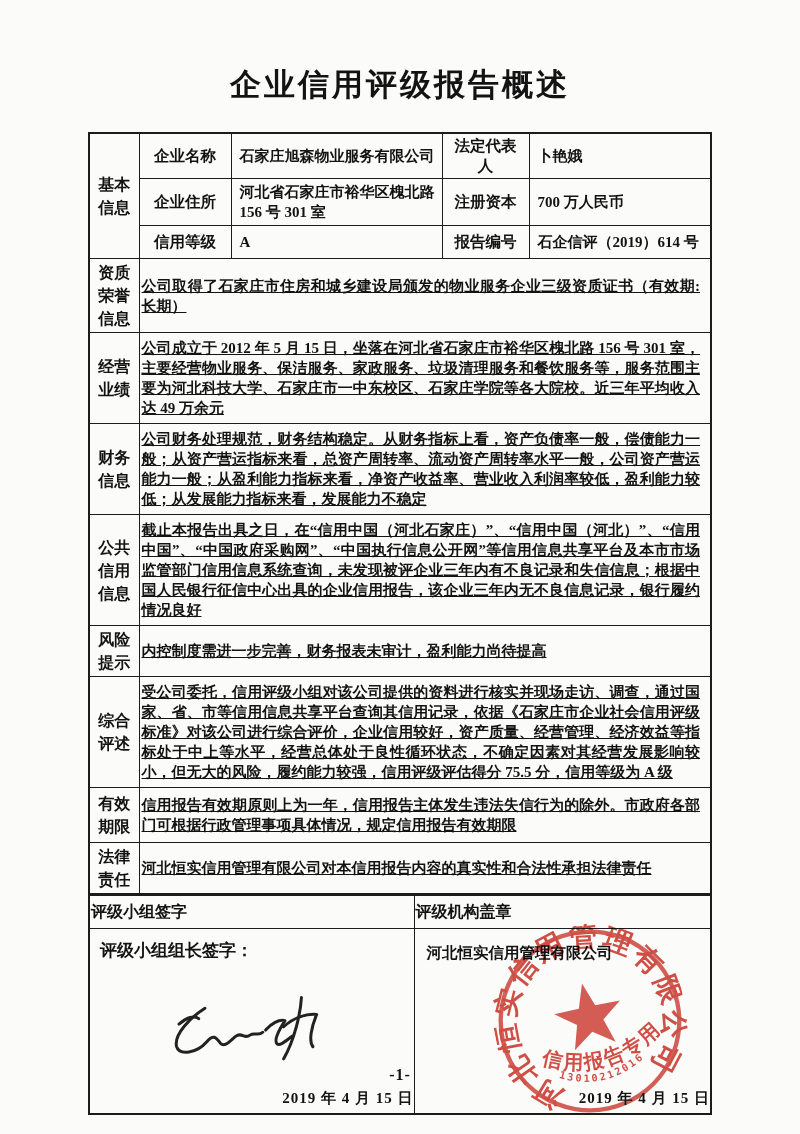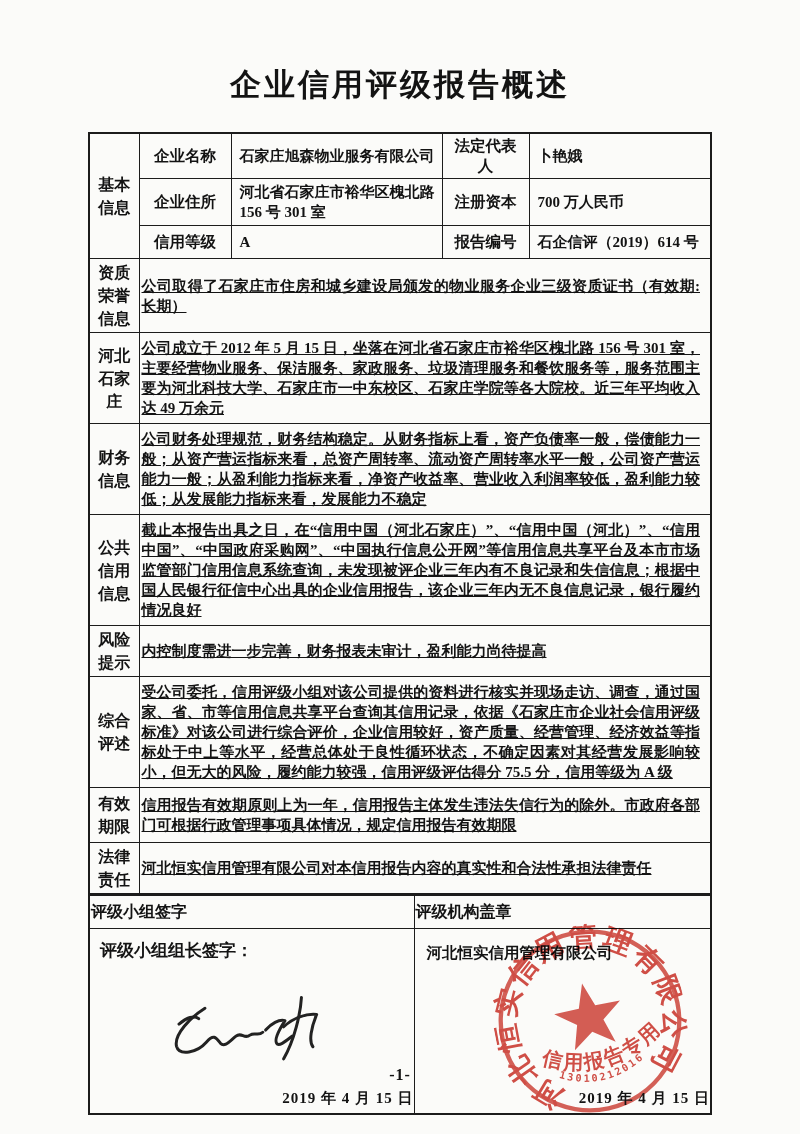--- a/index.html
+++ b/index.html
@@ -135,21 +135,21 @@
     <td class="value-cell">A</td>
     <td class="field-label">报告编号</td>
     <td class="value-cell">石企信评（2019）614 号</td>
   </tr>
 
   <tr style="height:62px">
     <td class="sec-label">资质荣誉信息</td>
     <td class="content-cell" colspan="4">公司取得了石家庄市住房和城乡建设局颁发的物业服务企业三级资质证书（有效期:长期）</td>
   </tr>
   <tr style="height:82px">
-    <td class="sec-label">河北石家庄</td>
+    <td class="sec-label">经营业绩</td>
     <td class="content-cell" colspan="4">公司成立于 2012 年 5 月 15 日，坐落在河北省石家庄市裕华区槐北路 156 号 301 室，主要经营物业服务、保洁服务、家政服务、垃圾清理服务和餐饮服务等，服务范围主要为河北科技大学、石家庄市一中东校区、石家庄学院等各大院校。近三年平均收入达 49 万余元</td>
   </tr>
   <tr style="height:84px">
     <td class="sec-label">财务信息</td>
     <td class="content-cell" colspan="4">公司财务处理规范，财务结构稳定。从财务指标上看，资产负债率一般，偿债能力一般；从资产营运指标来看，总资产周转率、流动资产周转率水平一般，公司资产营运能力一般；从盈利能力指标来看，净资产收益率、营业收入利润率较低，盈利能力较低；从发展能力指标来看，发展能力不稳定</td>
   </tr>
   <tr style="height:96px">
     <td class="sec-label">公共信用信息</td>
     <td class="content-cell" colspan="4">截止本报告出具之日，在“信用中国（河北石家庄）”、“信用中国（河北）”、“信用中国”、“中国政府采购网”、“中国执行信息公开网”等信用信息共享平台及本市市场监管部门信用信息系统查询，未发现被评企业三年内有不良记录和失信信息；根据中国人民银行征信中心出具的企业信用报告，该企业三年内无不良信息记录，银行履约情况良好</td>
   </tr>

